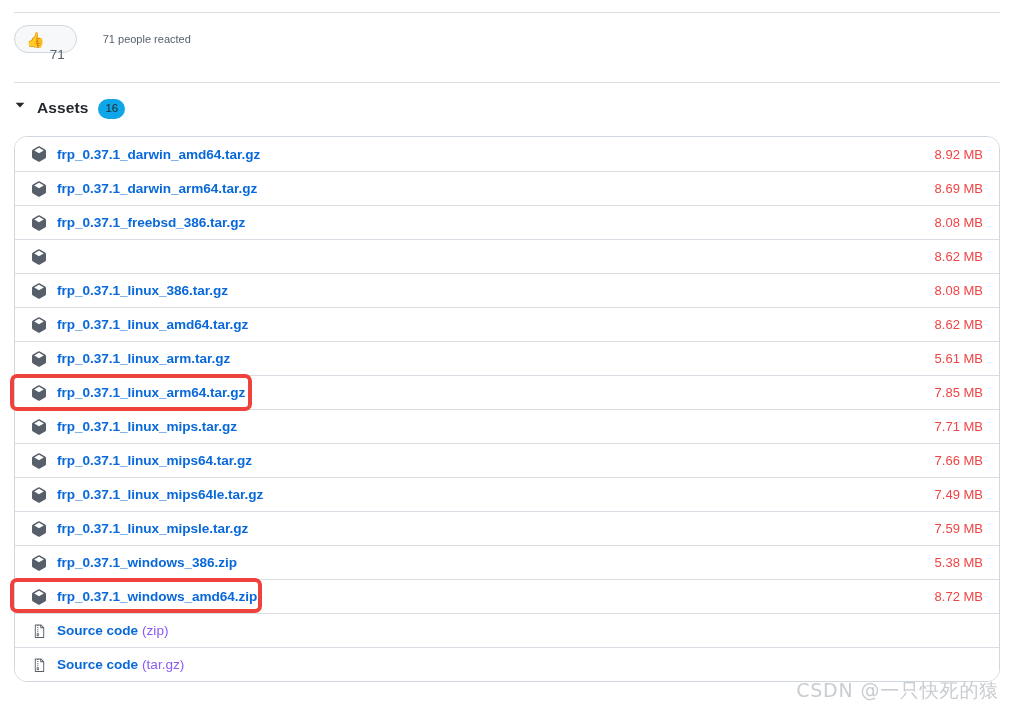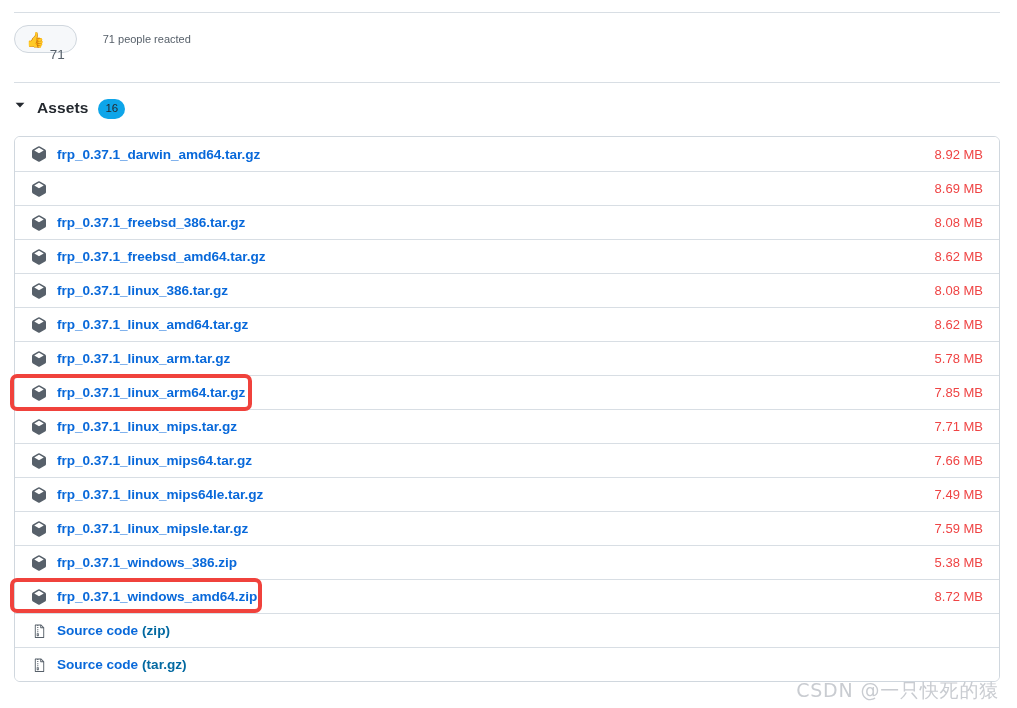--- a/index.html
+++ b/index.html
@@ -117,21 +117,21 @@
     line-height: 1;
   }
 
   
   .assets-box {
     position: absolute;
     left: 14px;
     top: 136px;
     width: 986px;
     border: 1px solid #d0d7de;
-    border-radius: 6px;
+    border-radius: 13px;
     background: #ffffff;
     overflow: hidden;
   }
   .asset-row {
     display: flex;
     align-items: center;
     height: 34px;
     padding: 0 16px;
     border-top: 1px solid #d8dee4;
     background: #ffffff;
@@ -155,22 +155,22 @@
     font-weight: 600;
     color: #0969da;
     text-decoration: none;
     cursor: pointer;
     white-space: nowrap;
     letter-spacing: -0.05px;
   }
 
   .asset-suffix {
     font-size: 13.6px;
-    font-weight: 700;
-    color: #0369a1;
+    font-weight: 400;
+    color: #8b5cf6;
     margin-left: 4px;
     white-space: nowrap;
   }
 
   .asset-size {
     margin-left: auto;
     font-size: 13px;
     color: #ef4444;
     white-space: nowrap;
     font-weight: 400;
@@ -236,38 +236,38 @@
         </span>
         <a class="asset-name">frp_0.37.1_darwin_amd64.tar.gz</a>
         <span class="asset-size">8.92 MB</span>
       </div>
       <div class="asset-row">
         <span class="asset-icon">
           <svg width="16" height="16" viewBox="0 0 16 16" aria-hidden="true">
             <path fill="currentColor" d="M8.878.392a1.75 1.75 0 0 0-1.756 0l-5.25 3.045A1.75 1.75 0 0 0 1 4.951v6.098c0 .624.332 1.2.872 1.514l5.25 3.045a1.75 1.75 0 0 0 1.756 0l5.25-3.045c.54-.313.872-.89.872-1.514V4.951c0-.624-.332-1.2-.872-1.514L8.878.392ZM7.875 1.69a.25.25 0 0 1 .25 0l4.63 2.685L8 7.133 3.245 4.375l4.63-2.685ZM2.5 5.677v5.372c0 .09.047.171.125.216l4.625 2.683V8.432L2.5 5.677Zm6.25 8.271 4.625-2.683a.25.25 0 0 0 .125-.216V5.677L8.75 8.432v5.516Z"></path>
           </svg>
         </span>
+        <a class="asset-name">frp_0.37.1_darwin_arm64.tar.gz</a>
         <span class="asset-size">8.69 MB</span>
       </div>
       <div class="asset-row">
         <span class="asset-icon">
           <svg width="16" height="16" viewBox="0 0 16 16" aria-hidden="true">
             <path fill="currentColor" d="M8.878.392a1.75 1.75 0 0 0-1.756 0l-5.25 3.045A1.75 1.75 0 0 0 1 4.951v6.098c0 .624.332 1.2.872 1.514l5.25 3.045a1.75 1.75 0 0 0 1.756 0l5.25-3.045c.54-.313.872-.89.872-1.514V4.951c0-.624-.332-1.2-.872-1.514L8.878.392ZM7.875 1.69a.25.25 0 0 1 .25 0l4.63 2.685L8 7.133 3.245 4.375l4.63-2.685ZM2.5 5.677v5.372c0 .09.047.171.125.216l4.625 2.683V8.432L2.5 5.677Zm6.25 8.271 4.625-2.683a.25.25 0 0 0 .125-.216V5.677L8.75 8.432v5.516Z"></path>
           </svg>
         </span>
         <a class="asset-name">frp_0.37.1_freebsd_386.tar.gz</a>
         <span class="asset-size">8.08 MB</span>
       </div>
       <div class="asset-row">
         <span class="asset-icon">
           <svg width="16" height="16" viewBox="0 0 16 16" aria-hidden="true">
             <path fill="currentColor" d="M8.878.392a1.75 1.75 0 0 0-1.756 0l-5.25 3.045A1.75 1.75 0 0 0 1 4.951v6.098c0 .624.332 1.2.872 1.514l5.25 3.045a1.75 1.75 0 0 0 1.756 0l5.25-3.045c.54-.313.872-.89.872-1.514V4.951c0-.624-.332-1.2-.872-1.514L8.878.392ZM7.875 1.69a.25.25 0 0 1 .25 0l4.63 2.685L8 7.133 3.245 4.375l4.63-2.685ZM2.5 5.677v5.372c0 .09.047.171.125.216l4.625 2.683V8.432L2.5 5.677Zm6.25 8.271 4.625-2.683a.25.25 0 0 0 .125-.216V5.677L8.75 8.432v5.516Z"></path>
           </svg>
         </span>
-        <a class="asset-name">frp_0.37.1_freebsd_amd64.tar.gz</a>
         <span class="asset-size">8.62 MB</span>
       </div>
       <div class="asset-row">
         <span class="asset-icon">
           <svg width="16" height="16" viewBox="0 0 16 16" aria-hidden="true">
             <path fill="currentColor" d="M8.878.392a1.75 1.75 0 0 0-1.756 0l-5.25 3.045A1.75 1.75 0 0 0 1 4.951v6.098c0 .624.332 1.2.872 1.514l5.25 3.045a1.75 1.75 0 0 0 1.756 0l5.25-3.045c.54-.313.872-.89.872-1.514V4.951c0-.624-.332-1.2-.872-1.514L8.878.392ZM7.875 1.69a.25.25 0 0 1 .25 0l4.63 2.685L8 7.133 3.245 4.375l4.63-2.685ZM2.5 5.677v5.372c0 .09.047.171.125.216l4.625 2.683V8.432L2.5 5.677Zm6.25 8.271 4.625-2.683a.25.25 0 0 0 .125-.216V5.677L8.75 8.432v5.516Z"></path>
           </svg>
         </span>
         <a class="asset-name">frp_0.37.1_linux_386.tar.gz</a>
         <span class="asset-size">8.08 MB</span>
@@ -281,21 +281,21 @@
         <a class="asset-name">frp_0.37.1_linux_amd64.tar.gz</a>
         <span class="asset-size">8.62 MB</span>
       </div>
       <div class="asset-row">
         <span class="asset-icon">
           <svg width="16" height="16" viewBox="0 0 16 16" aria-hidden="true">
             <path fill="currentColor" d="M8.878.392a1.75 1.75 0 0 0-1.756 0l-5.25 3.045A1.75 1.75 0 0 0 1 4.951v6.098c0 .624.332 1.2.872 1.514l5.25 3.045a1.75 1.75 0 0 0 1.756 0l5.25-3.045c.54-.313.872-.89.872-1.514V4.951c0-.624-.332-1.2-.872-1.514L8.878.392ZM7.875 1.69a.25.25 0 0 1 .25 0l4.63 2.685L8 7.133 3.245 4.375l4.63-2.685ZM2.5 5.677v5.372c0 .09.047.171.125.216l4.625 2.683V8.432L2.5 5.677Zm6.25 8.271 4.625-2.683a.25.25 0 0 0 .125-.216V5.677L8.75 8.432v5.516Z"></path>
           </svg>
         </span>
         <a class="asset-name">frp_0.37.1_linux_arm.tar.gz</a>
-        <span class="asset-size">5.78 MB</span>
+        <span class="asset-size">5.61 MB</span>
       </div>
       <div class="asset-row">
         <span class="asset-icon">
           <svg width="16" height="16" viewBox="0 0 16 16" aria-hidden="true">
             <path fill="currentColor" d="M8.878.392a1.75 1.75 0 0 0-1.756 0l-5.25 3.045A1.75 1.75 0 0 0 1 4.951v6.098c0 .624.332 1.2.872 1.514l5.25 3.045a1.75 1.75 0 0 0 1.756 0l5.25-3.045c.54-.313.872-.89.872-1.514V4.951c0-.624-.332-1.2-.872-1.514L8.878.392ZM7.875 1.69a.25.25 0 0 1 .25 0l4.63 2.685L8 7.133 3.245 4.375l4.63-2.685ZM2.5 5.677v5.372c0 .09.047.171.125.216l4.625 2.683V8.432L2.5 5.677Zm6.25 8.271 4.625-2.683a.25.25 0 0 0 .125-.216V5.677L8.75 8.432v5.516Z"></path>
           </svg>
         </span>
         <a class="asset-name">frp_0.37.1_linux_arm64.tar.gz</a>
         <span class="asset-size">7.85 MB</span>
       </div>

